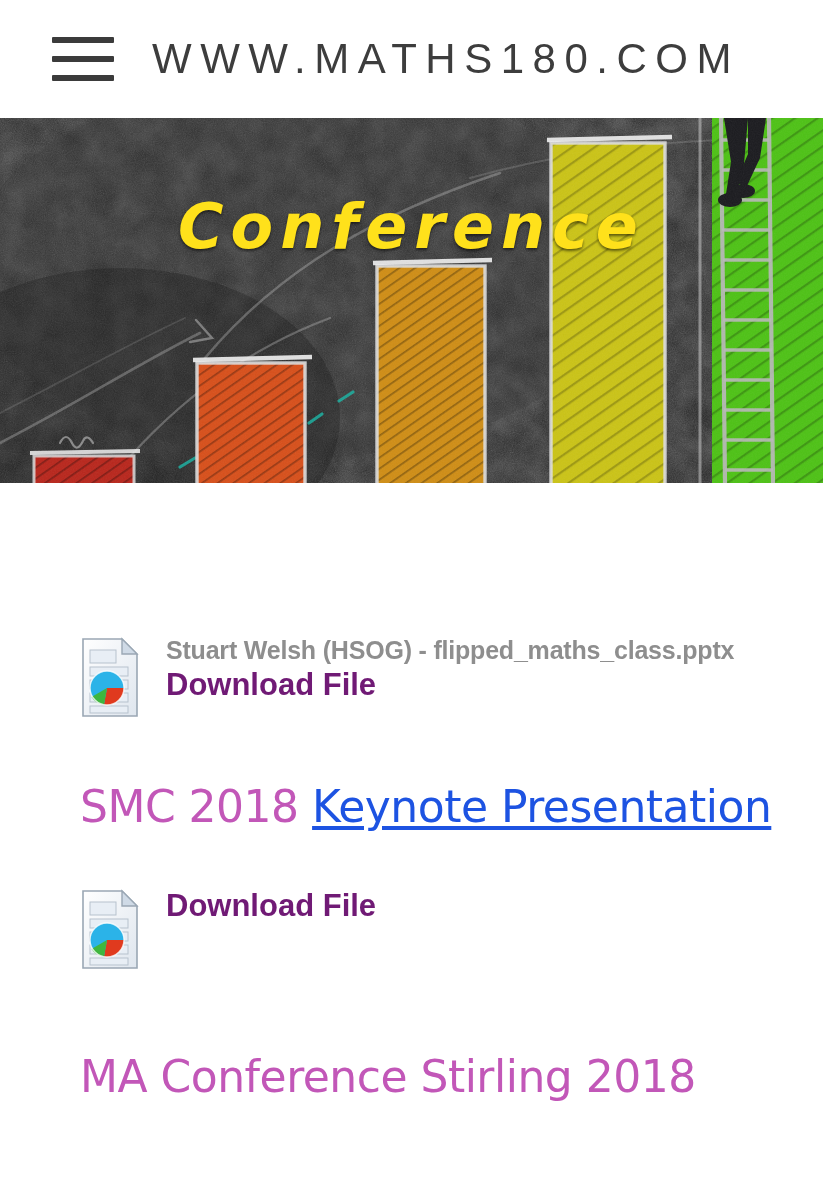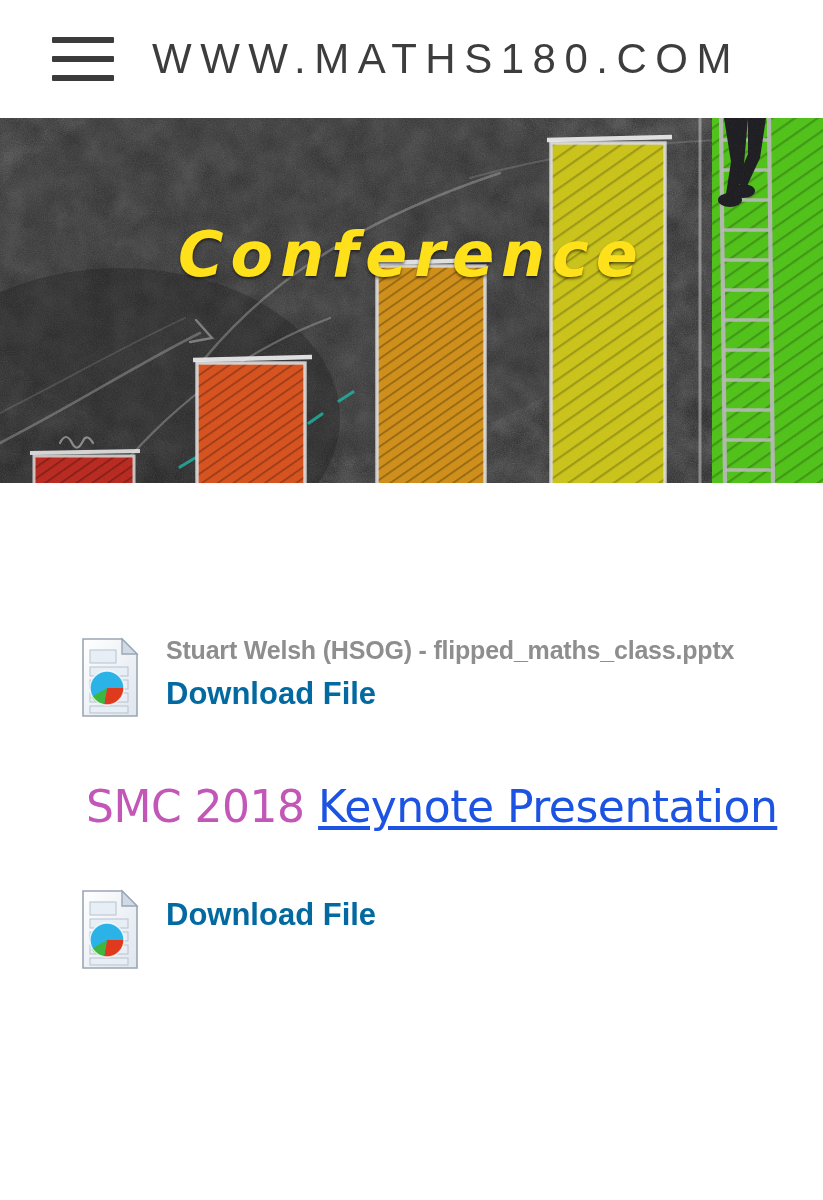--- a/index.html
+++ b/index.html
@@ -45,21 +45,21 @@
     width:823px; height:365px;
     overflow:hidden;
     background:#1c1c1c;
   }
   .hero svg { display:block; width:823px; height:365px; }
   .hero-title {
     position:absolute; top:0; left:0;
     width:823px; height:365px;
     display:flex; flex-direction:column;
     align-items:center; justify-content:flex-start;
-    padding-top:104px;
+    padding-top:76px;
     pointer-events:none;
   }
   .hero-title .line {
     color:#FFE11B;
     font-family:"DejaVu Sans", sans-serif;
     font-style:italic;
     font-weight:bold;
     font-size:62px;
     letter-spacing:7px;
     line-height:1.08;
@@ -87,37 +87,36 @@
     font-family:"Liberation Sans", sans-serif;
     font-weight:bold;
     font-size:25px;
     color:#8e8e8e;
     letter-spacing:-0.2px;
     white-space:nowrap;
     line-height:1.25;
   }
   .download-link {
     display:inline-block;
-    margin-top:9px;
+    margin-top:0;
     font-family:"Liberation Sans", sans-serif;
     font-weight:bold;
     font-size:31px;
-    color:#0369a1;
+    color:#701a75;
     text-decoration:none;
     line-height:1.2;
     cursor:pointer;
   }
 
   .heading-block {
     padding-left:52px;
     font-family:"DejaVu Sans", sans-serif;
     font-size:44px;
     line-height:1.18;
     letter-spacing:-0.5px;
-    margin-left:6px;
   }
   .heading-purple { color:#c257b8; font-weight:400; }
   .heading-link {
     color:#1d53e2;
     text-decoration:underline;
     text-decoration-thickness:4px;
     text-underline-offset:4px;
     cursor:pointer;
     font-weight:400;
   }
@@ -340,16 +339,17 @@
         </svg>
       </div>
       <div class="file-text">
         <a class="download-link">Download File</a>
       </div>
     </div>
 
     <div class="sp-4"></div>
 
     <div class="heading-block">
+      <div><span class="heading-purple">MA Conference Stirling 2018</span></div>
     </div>
 
   </div>
 </div>
 
 </body></html>

